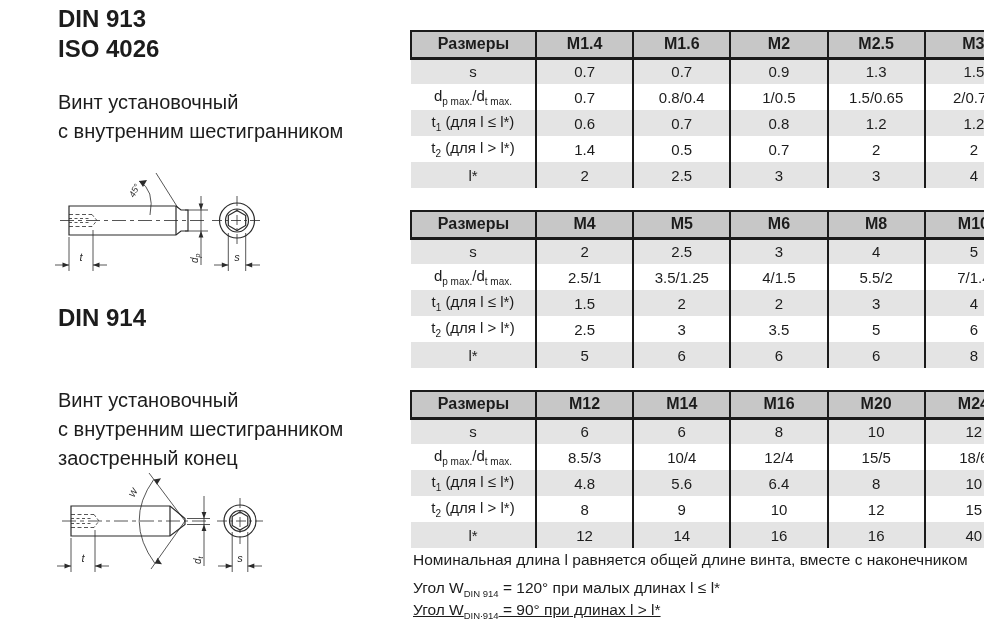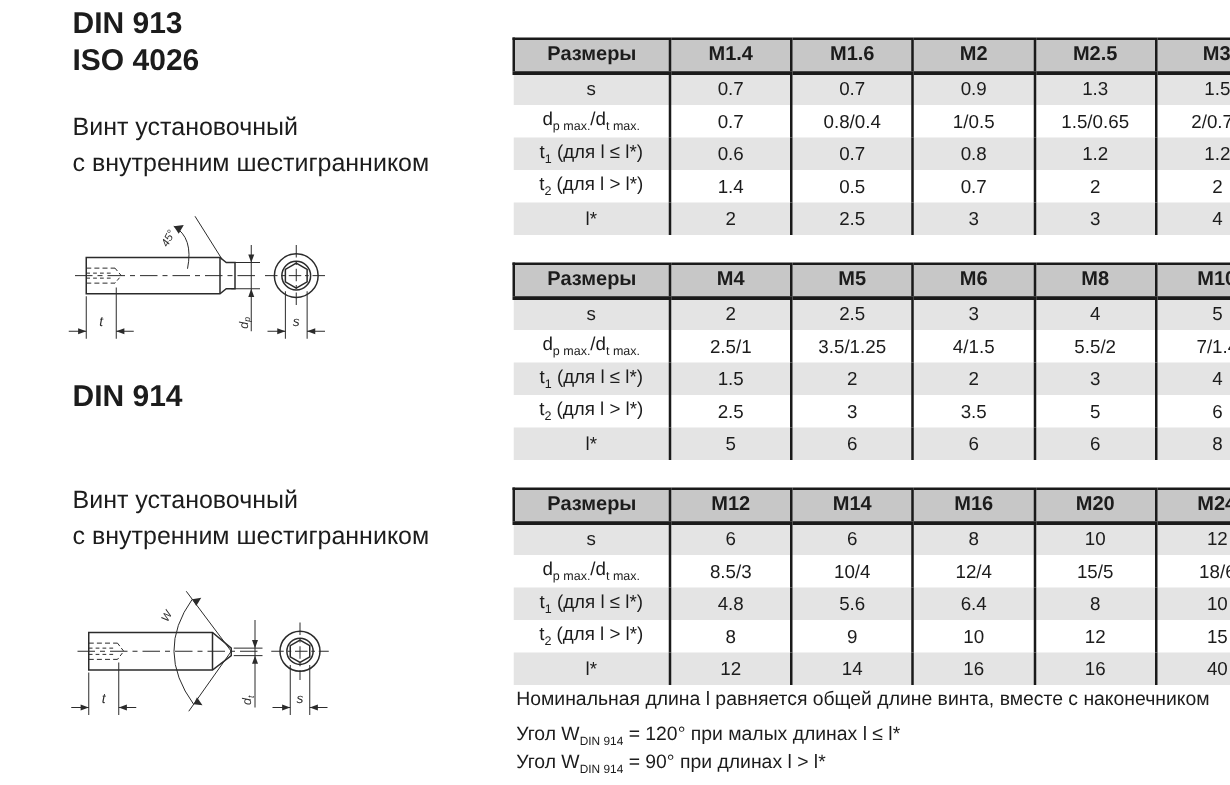--- a/index.html
+++ b/index.html
@@ -49,21 +49,21 @@
   }
   .dim-table td:not(:first-child){border-left:2px solid var(--border);}
   .dim-table tbody tr:nth-child(odd){background:var(--row-alt-bg);}
   .dim-table sub{font-size:10px;}
   .dim-table td.rowlabel{font-size:15px;}
 
   
   .note{position:absolute;left:365px;font-size:15.5px;white-space:nowrap;}
   #note-length{top:551px;}
   #note-angle-1{top:579px;}
-  #note-angle-2{top:601px;}
+  #note-angle-2{top:601px;text-decoration:underline;}
   .note sub{font-size:9.5px;}
 
   
   .drawing line,.drawing polyline,.drawing path,.drawing polygon,.drawing circle{
     stroke:#2b2b2b;fill:none;stroke-width:1.2;
   }
   .drawing .thin{stroke-width:0.8;}
   .drawing .arr{fill:#2b2b2b;stroke:none;}
   .drawing text{fill:#2b2b2b;stroke:none;font-family:"Liberation Sans",sans-serif;}
 </style>
@@ -130,20 +130,21 @@
     <text x="185" y="93" font-size="11" font-style="italic" text-anchor="middle">s</text>
   </svg>
 
   <div class="std-heading" id="heading-2">
     <div>DIN 914</div>
   </div>
 
   <div class="description" id="desc-2">
     <div>Винт установочный</div>
     <div>с внутренним шестигранником</div>
+    <div>заостренный конец</div>
   </div>
 
   <svg class="drawing" id="drawing-2" width="240" height="125" viewBox="0 0 240 125">
 
     <polygon points="19,42 118,42 133,54.5 133,60.5 118,72 19,72"></polygon>
     <line x1="118" y1="42" x2="118" y2="72"></line>
 
     <line class="thin" x1="19" y1="50.5" x2="42" y2="50.5" stroke-dasharray="4 2.5"></line>
     <line class="thin" x1="19" y1="63.5" x2="42" y2="63.5" stroke-dasharray="4 2.5"></line>
     <line class="thin" x1="19" y1="54.5" x2="40" y2="54.5" stroke-dasharray="3 2.5"></line>

